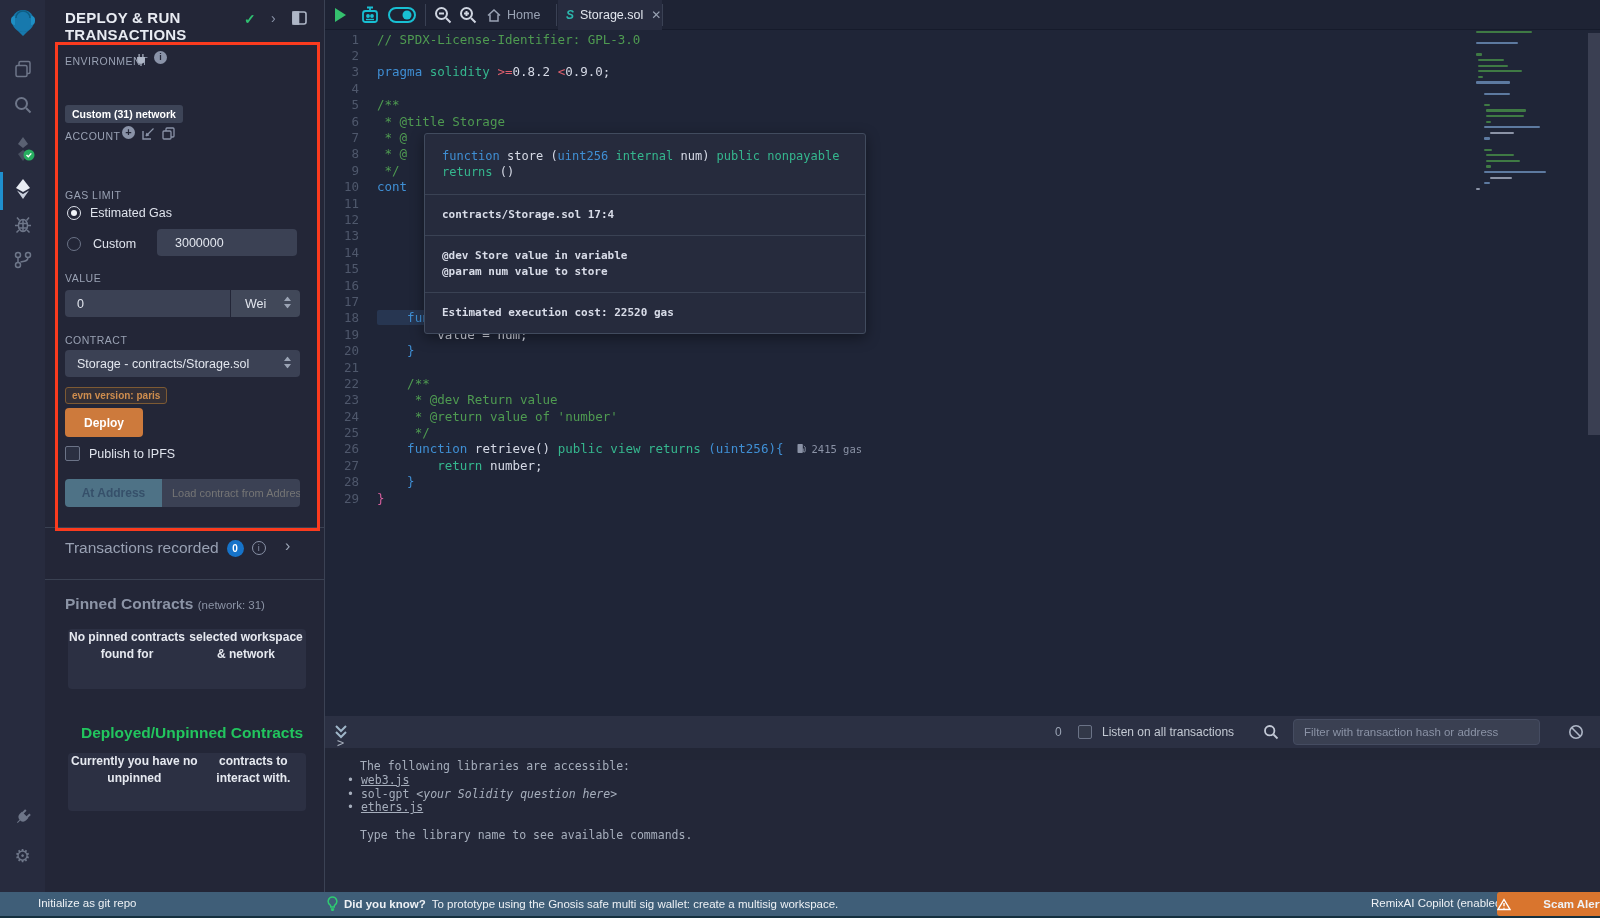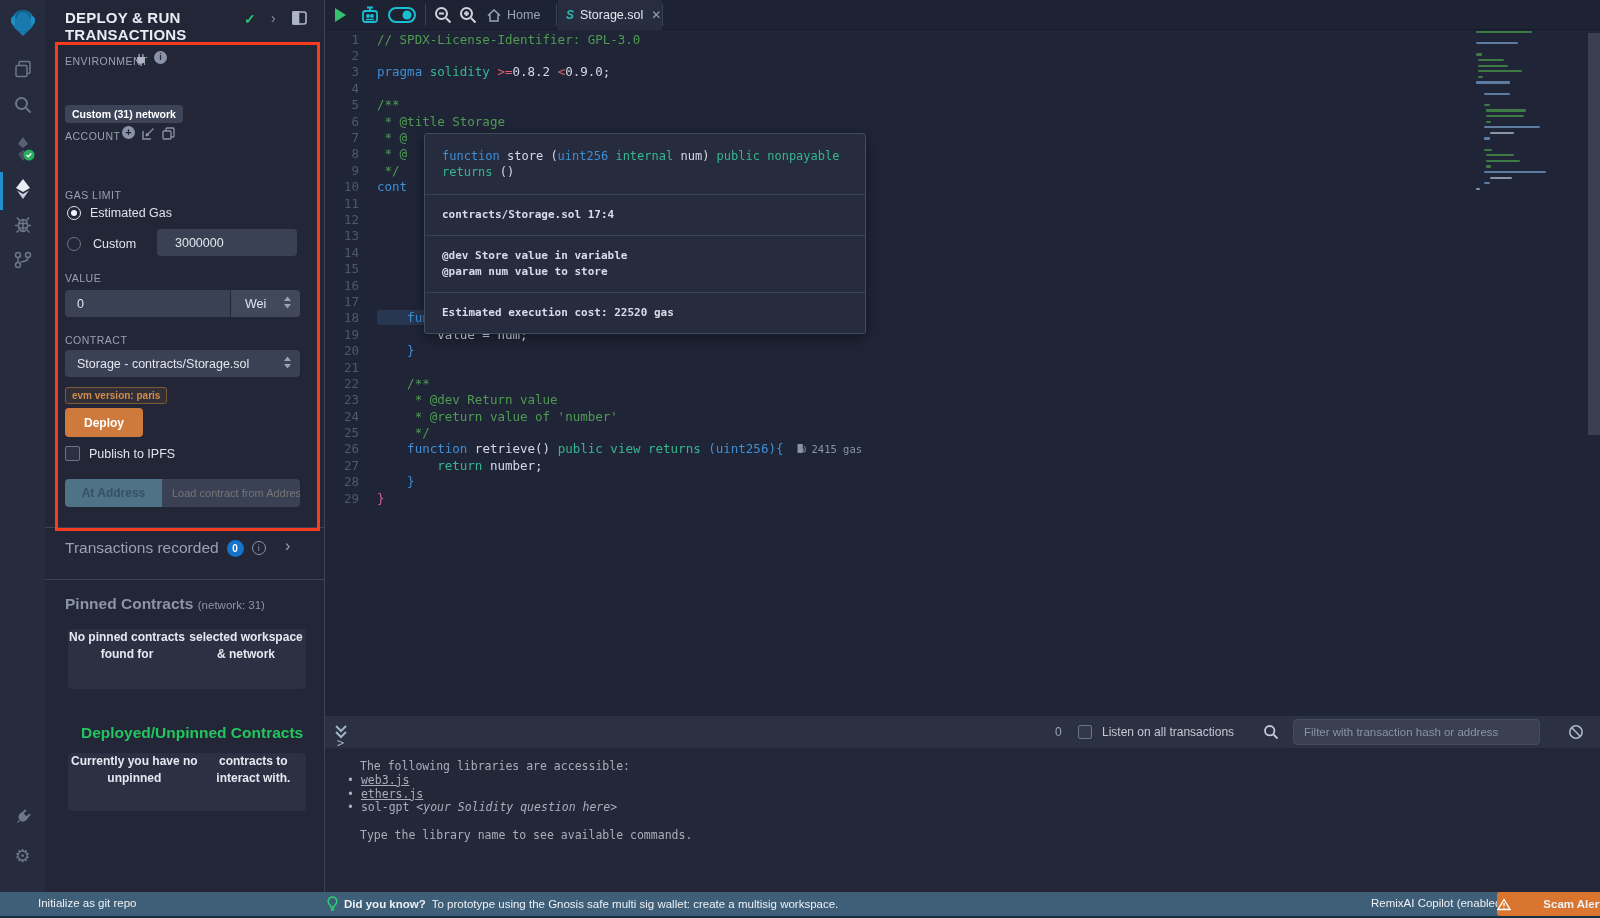--- a/index.html
+++ b/index.html
@@ -394,22 +394,22 @@
         <circle cx="8" cy="8" r="6.2"></circle>
           <path d="M3.8 3.8 l8.4 8.4"></path>
       </svg>
     </span>
   </div>
 
   <div id="term-body">
     <div id="term-lines">
         <div class="t-line"><span>The following libraries are accessible:</span></div>
         <div class="t-line t-b"><span class="t-bullet">•</span><span class="t-link">web3.js</span></div>
+        <div class="t-line t-b"><span class="t-bullet">•</span><span>sol-gpt </span><em>&lt;your Solidity question here&gt;</em></div>
         <div class="t-line t-b"><span class="t-bullet">•</span><span class="t-link">ethers.js</span></div>
-        <div class="t-line t-b"><span class="t-bullet">•</span><span>sol-gpt </span><em>&lt;your Solidity question here&gt;</em></div>
         <div class="t-line">&nbsp;</div>
         <div class="t-line"><span>Type the library name to see available commands.</span></div>
       </div>
     <div id="term-prompt">&gt;</div>
   </div>
 </div>
 
 <div id="statusbar">
   <span class="abs" style="left:38px; top:5px;">Initialize as git repo</span>
   <span class="abs vmid" style="left:327px; top:4px; gap:6px;">

